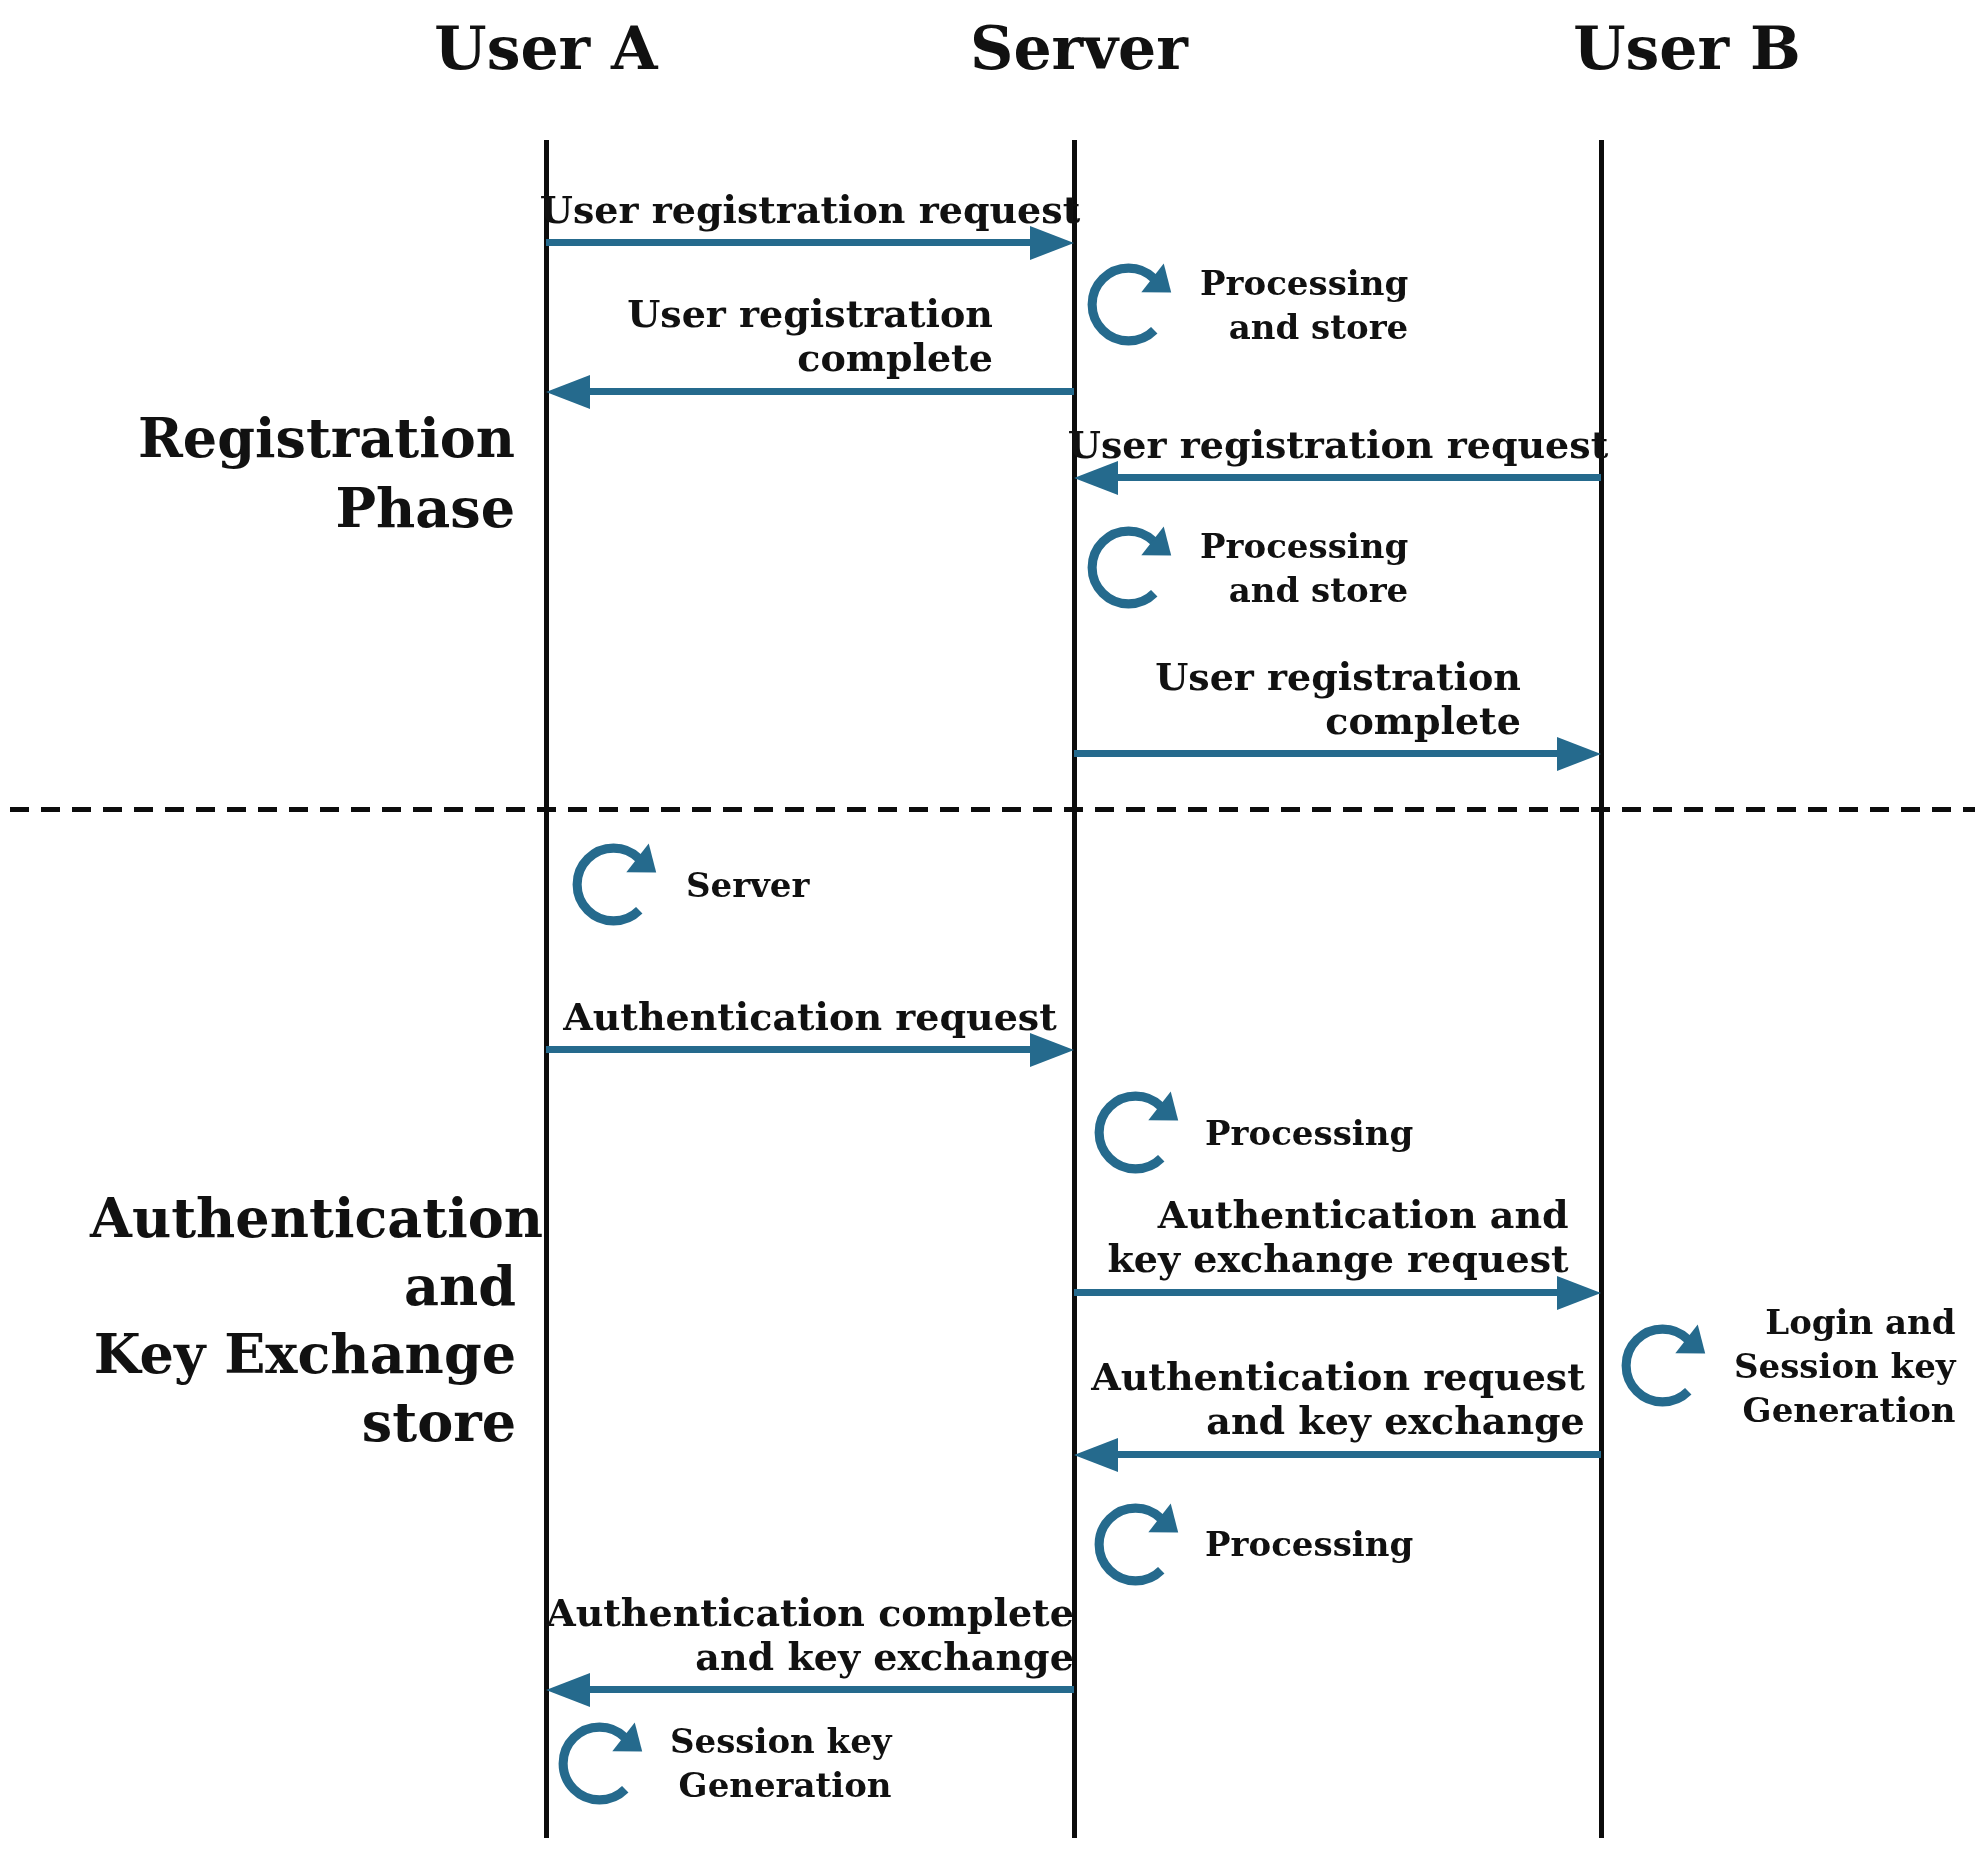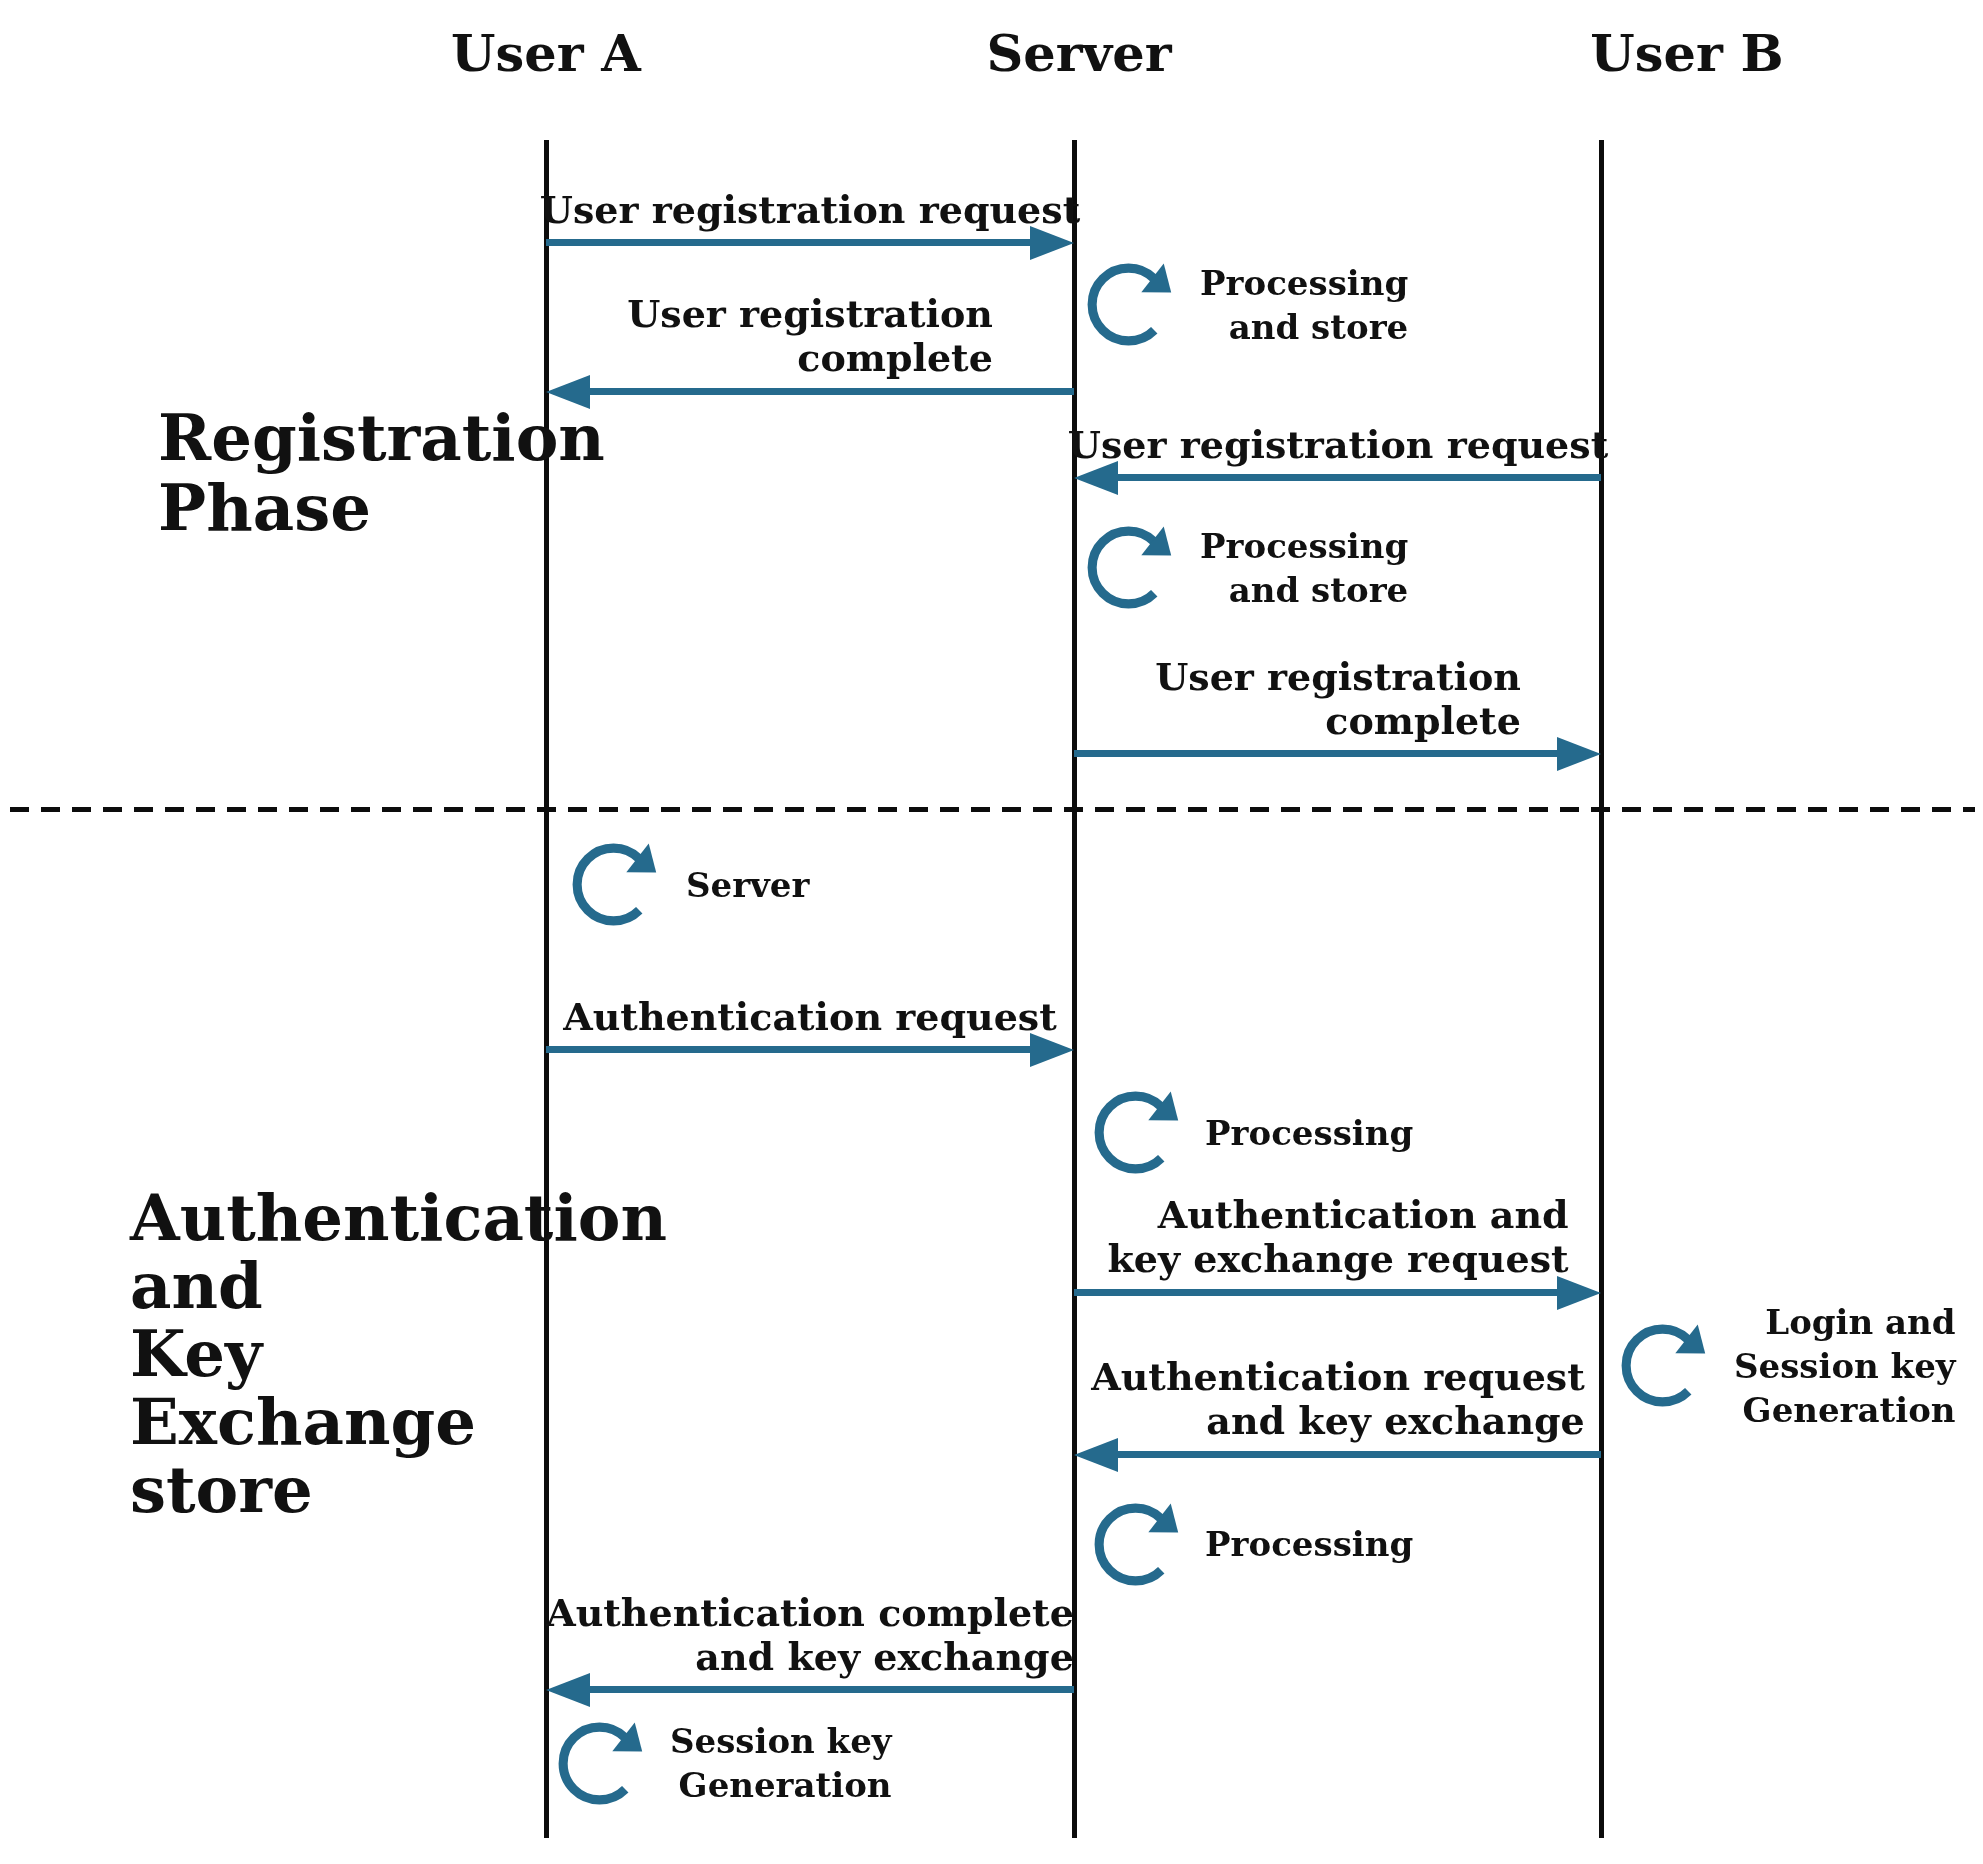--- a/index.html
+++ b/index.html
@@ -13,46 +13,45 @@
     height:1864px;
     background:#ffffff;
     overflow:hidden;
     font-family:"DejaVu Serif","Liberation Serif",serif;
     color:var(--ink);
   }
   .actor-label{
     position:absolute;
     top:13.2px;
     transform:translateX(-50%);
-    font-size:51px;
+    font-size:60px;
     font-weight:700;
     white-space:nowrap;
-    margin-top:10px;
   }
   .lifeline{
     position:absolute;
     top:140px;
     width:4.7px;
     height:1698px;
     background:#0c0c0c;
   }
   .phase-divider{
     position:absolute;
     top:807px;
     left:9.5px;
     width:1965px;
     height:4.7px;
     background:repeating-linear-gradient(90deg,#0c0c0c 0 19px,transparent 19px 31px);
   }
   .phase-label{
     position:absolute;
-    font-weight:700;
-    font-size:64px;
+    text-align:right;
+    font-weight:700;
+    font-size:54px;
     white-space:pre-line;
-    margin-left:40px;
   }
   .phase-label.registration{left:118px;width:397px;top:403px;line-height:70px;}
   .phase-label.auth{left:90px;width:426px;top:1184px;line-height:68px;}
   .msg-arrow{
     position:absolute;
     height:34px;
   }
   .msg-arrow .shaft{
     position:absolute;
     top:13.2px;

